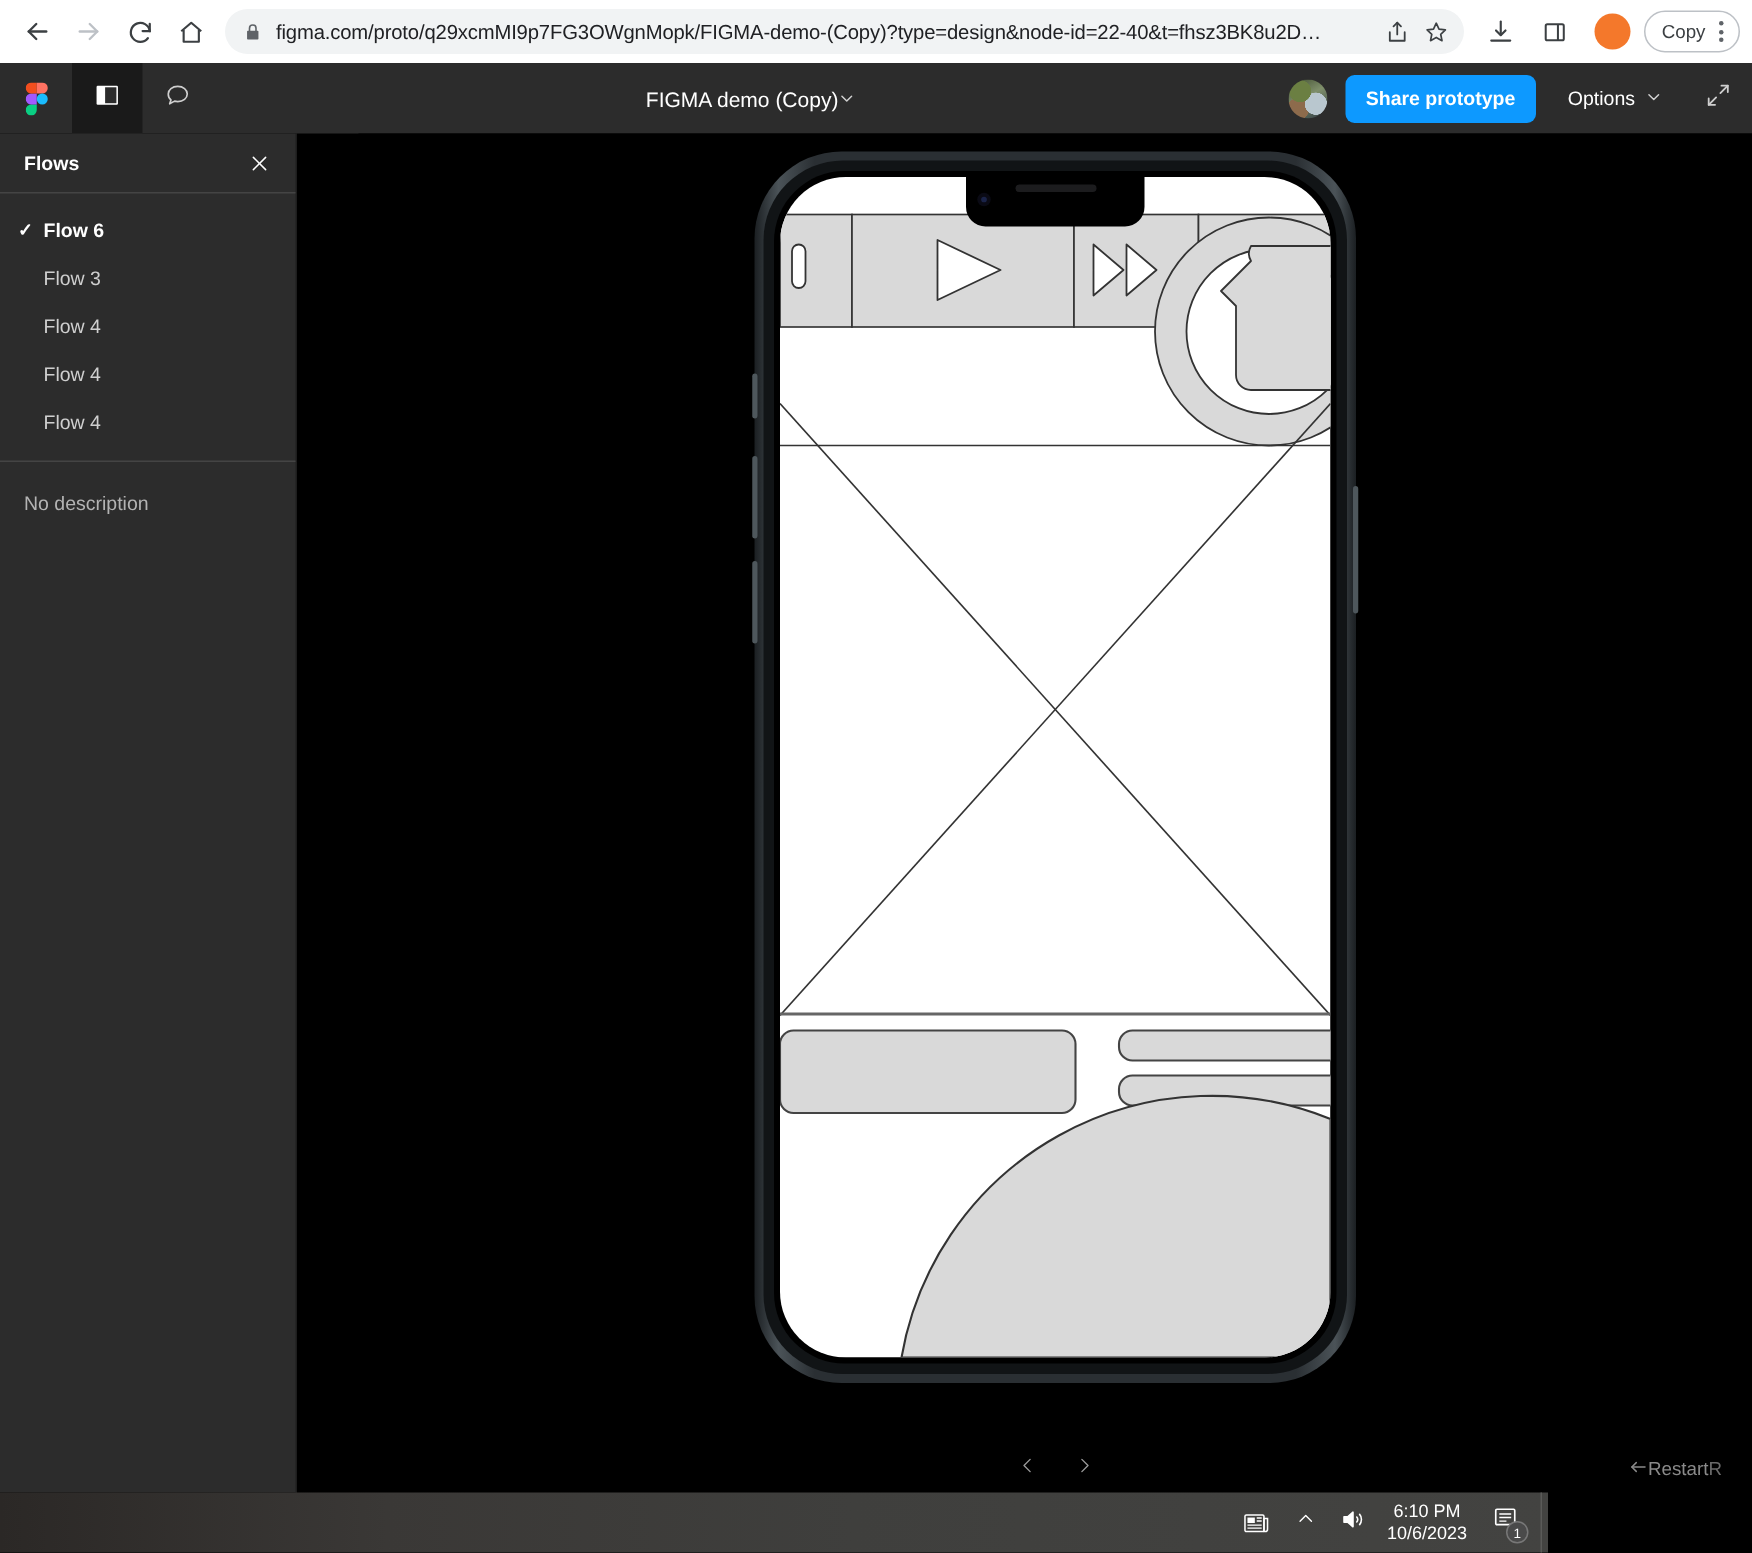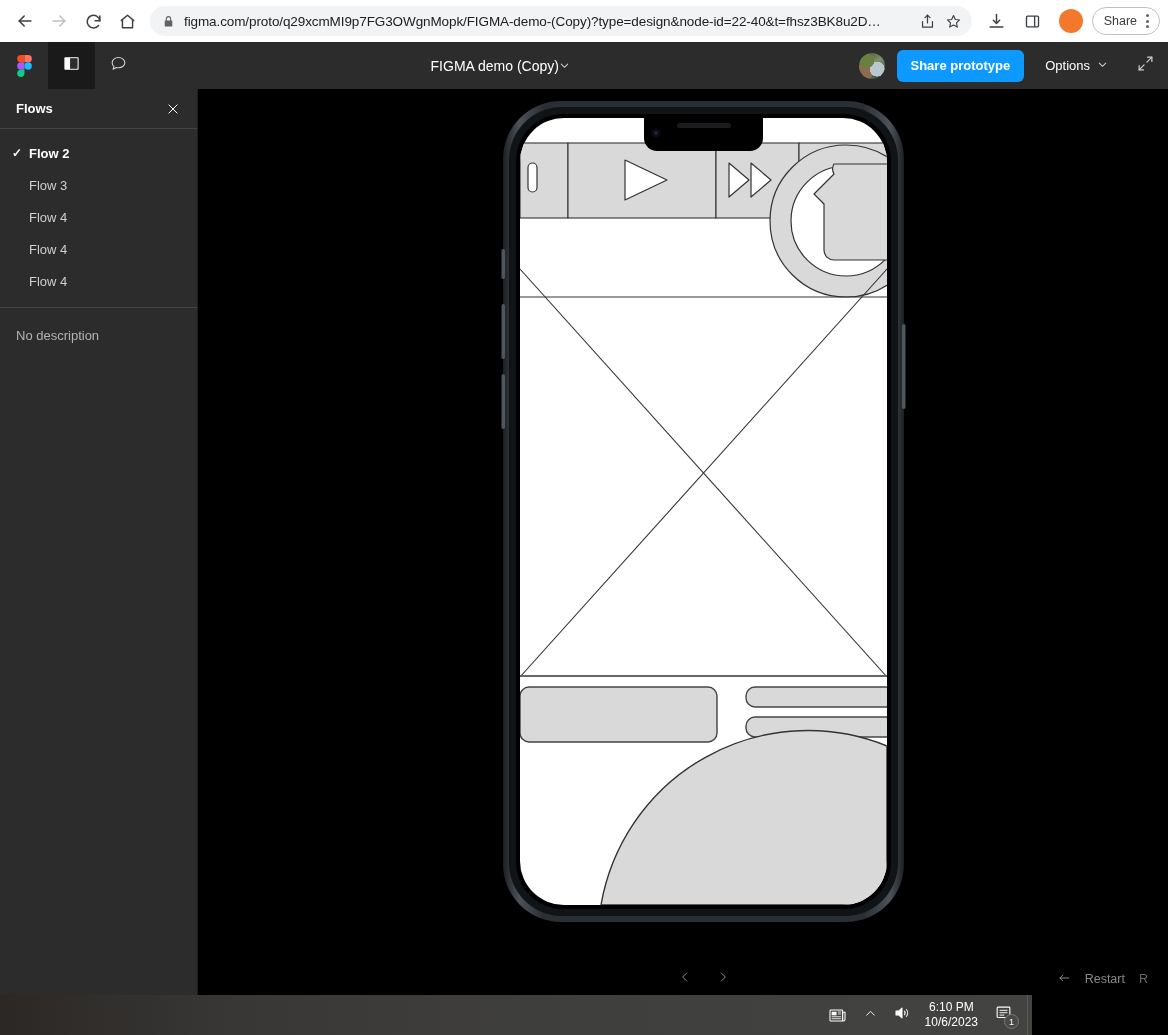--- a/index.html
+++ b/index.html
@@ -180,21 +180,21 @@
     left: 0; bottom: 16px; width: 929px;
     display: flex; align-items: center;
   }
   .nav-arrows {
     position: absolute; left: 50%; transform: translateX(-50%);
     display: flex; gap: 10px; align-items: center;
   }
   .arrow-btn { width: 28px; height: 28px; display:flex;align-items:center;justify-content:center; }
   .restart {
     position: absolute; right: 20px;
-    display: flex; align-items: center; gap: 14px;
+    display: flex; align-items: center; gap: 0;
     color: #8a8a8a; font-size: 12.5px;
   }
   .restart .rkey { color:#6a6a6a; }
 
   
   .taskbar {
     position: absolute; left: 0; top: 995px;
     width: 1032px; height: 40px;
     background: linear-gradient(90deg, #2b2826 0%, #3a3836 25%, #3f3f3d 55%, #434341 100%);
     display: flex; align-items: center; justify-content: flex-end;
@@ -275,21 +275,21 @@
         </svg>
     </div>
     <div class="nav-btn">
       <svg width="17" height="17" viewBox="0 0 24 24" fill="none" stroke="#3c4043" stroke-width="1.9">
           <rect x="3.5" y="4.5" width="17" height="15" rx="1.5"></rect>
           <path d="M15 4.5v15"></path>
         </svg>
     </div>
     <div class="avatar-orange"></div>
     <div class="error-pill">
-      <span class="etxt">Share</span>
+      <span class="etxt">Copy</span>
       <span class="dots3">
           <i></i>
           <i></i>
           <i></i>
         </span>
     </div>
   </div>
 </div>
 
 <div class="figma-bar">
@@ -359,21 +359,21 @@
       <svg width="14" height="14" viewBox="0 0 24 24" fill="none" stroke="#ffffff" stroke-width="1.7" stroke-linecap="round">
           <path d="M5 5l14 14"></path>
           <path d="M19 5L5 19"></path>
         </svg>
     </span>
   </div>
 
   <div class="sb-list">
     <div class="sb-item sel">
       <span class="chk">✓</span>
-      <span>Flow 2</span>
+      <span>Flow 6</span>
     </div>
     <div class="sb-item">
       <span class="chk"></span>
       <span>Flow 3</span>
     </div>
     <div class="sb-item">
       <span class="chk"></span>
       <span>Flow 4</span>
     </div>
     <div class="sb-item">

